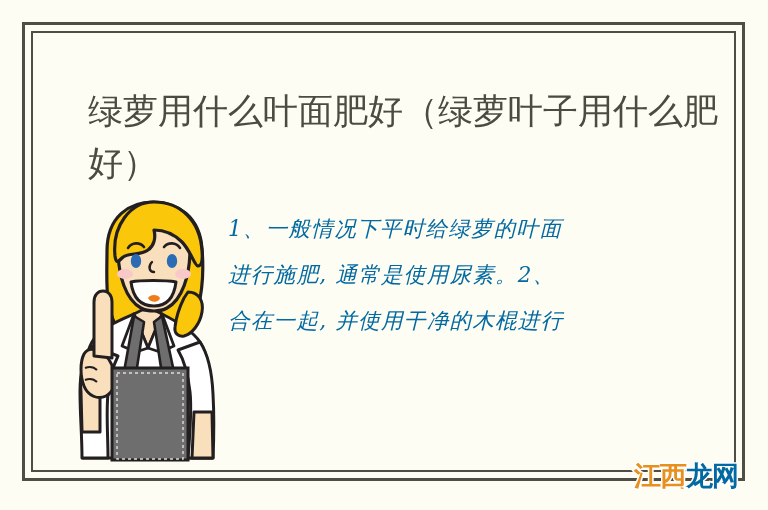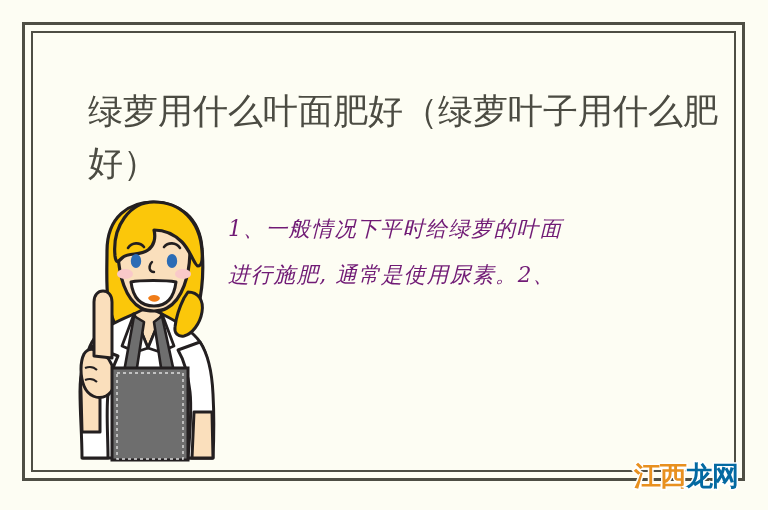--- a/index.html
+++ b/index.html
@@ -75,21 +75,21 @@
   }
 
   
   #article-body {
     position: absolute;
     left: 228px;
     top: 206px;
     width: 432px;
     height: 250px;
     overflow: hidden;
-    color: #701a75;
+    color: #0369a1;
     font-size: 21.5px;
     line-height: 46px;
     letter-spacing: 1.3px;
     font-family: "DejaVu Serif", "Liberation Serif", serif;
     font-style: italic;
     font-weight: 400;
   }
   #article-body .ln {
     display: block;
     white-space: nowrap;
@@ -197,19 +197,20 @@
       <path d="M86 102 C88 98 96 98 98 102 C97 107 88 107 86 102 Z" fill="#f07c18"></path>
 
       <path d="M126 96 C136 96 142 104 140 116 C138 128 130 138 122 140
                C116 141 112 137 113 131 C114 122 118 110 122 102 Z" fill="#fbc70a" stroke="#231f20" stroke-width="3" stroke-linejoin="round"></path>
     </svg>
   </div>
 
   <div id="article-body">
     <span class="ln">1、一般情况下平时给绿萝的叶面</span>
     <span class="ln">进行施肥, 通常是使用尿素。2、</span>
+    <span class="ln">合在一起, 并使用干净的木棍进行</span>
   </div>
 
   <div id="watermark">
     <span class="wm-a">江西</span><span class="wm-b">龙网</span>
   </div>
 
 </div>
 
 </body></html>

